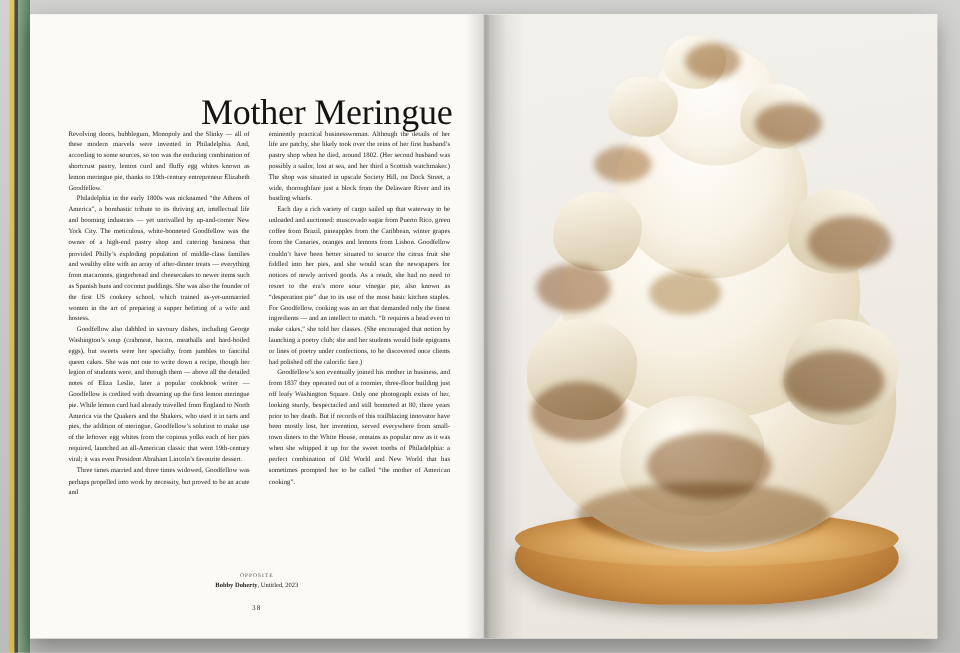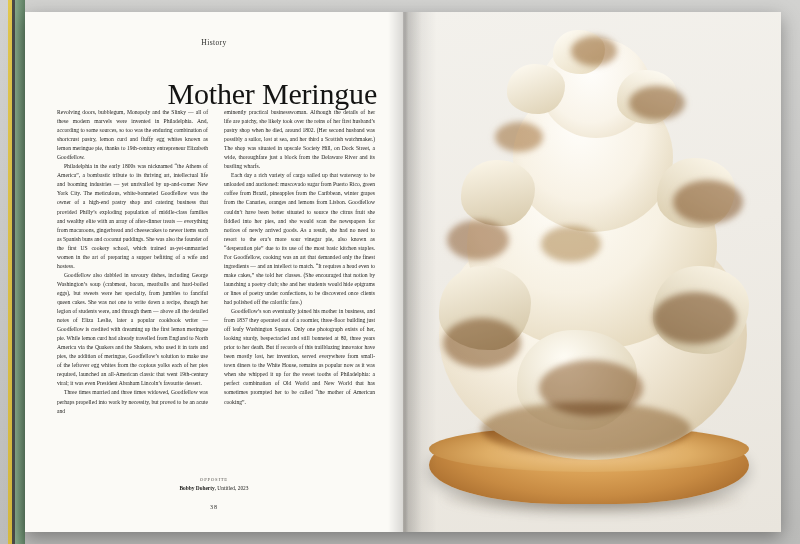--- a/index.html
+++ b/index.html
@@ -211,21 +211,20 @@
 <div class="scene">
 
   <div class="edge-strip edge-yellow"></div>
   <div class="edge-strip edge-dark"></div>
   <div class="edge-strip edge-green"></div>
 
   <div class="book">
 
     <div class="page page-left">
 
-      <div class="running-head">History</div>
 
       <h1 class="title">Mother Meringue</h1>
 
       <div class="columns">
         <div class="col">
           <p>Revolving doors, bubblegum, Monopoly and the Slinky — all of these modern marvels were invented in Philadelphia. And, according to some sources, so too was the enduring combination of shortcrust pastry, lemon curd and fluffy egg whites known as lemon meringue pie, thanks to 19th-century entrepreneur Elizabeth Goodfellow.</p>
           <p>Philadelphia in the early 1800s was nicknamed “the Athens of America”, a bombastic tribute to its thriving art, intellectual life and booming industries — yet unrivalled by up-and-comer New York City. The meticulous, white-bonneted Goodfellow was the owner of a high-end pastry shop and catering business that provided Philly’s exploding population of middle-class families and wealthy elite with an array of after-dinner treats — everything from macaroons, gingerbread and cheesecakes to newer items such as Spanish buns and coconut puddings. She was also the founder of the first US cookery school, which trained as-yet-unmarried women in the art of preparing a supper befitting of a wife and hostess.</p>
           <p>Goodfellow also dabbled in savoury dishes, including George Washington’s soup (crabmeat, bacon, meatballs and hard-boiled eggs), but sweets were her specialty, from jumbles to fanciful queen cakes. She was not one to write down a recipe, though her legion of students were, and through them — above all the detailed notes of Eliza Leslie, later a popular cookbook writer — Goodfellow is credited with dreaming up the first lemon meringue pie. While lemon curd had already travelled from England to North America via the Quakers and the Shakers, who used it in tarts and pies, the addition of meringue, Goodfellow’s solution to make use of the leftover egg whites from the copious yolks each of her pies required, launched an all-American classic that went 19th-century viral; it was even President Abraham Lincoln’s favourite dessert.</p>
           <p>Three times married and three times widowed, Goodfellow was perhaps propelled into work by necessity, but proved to be an acute and</p>
         </div>

